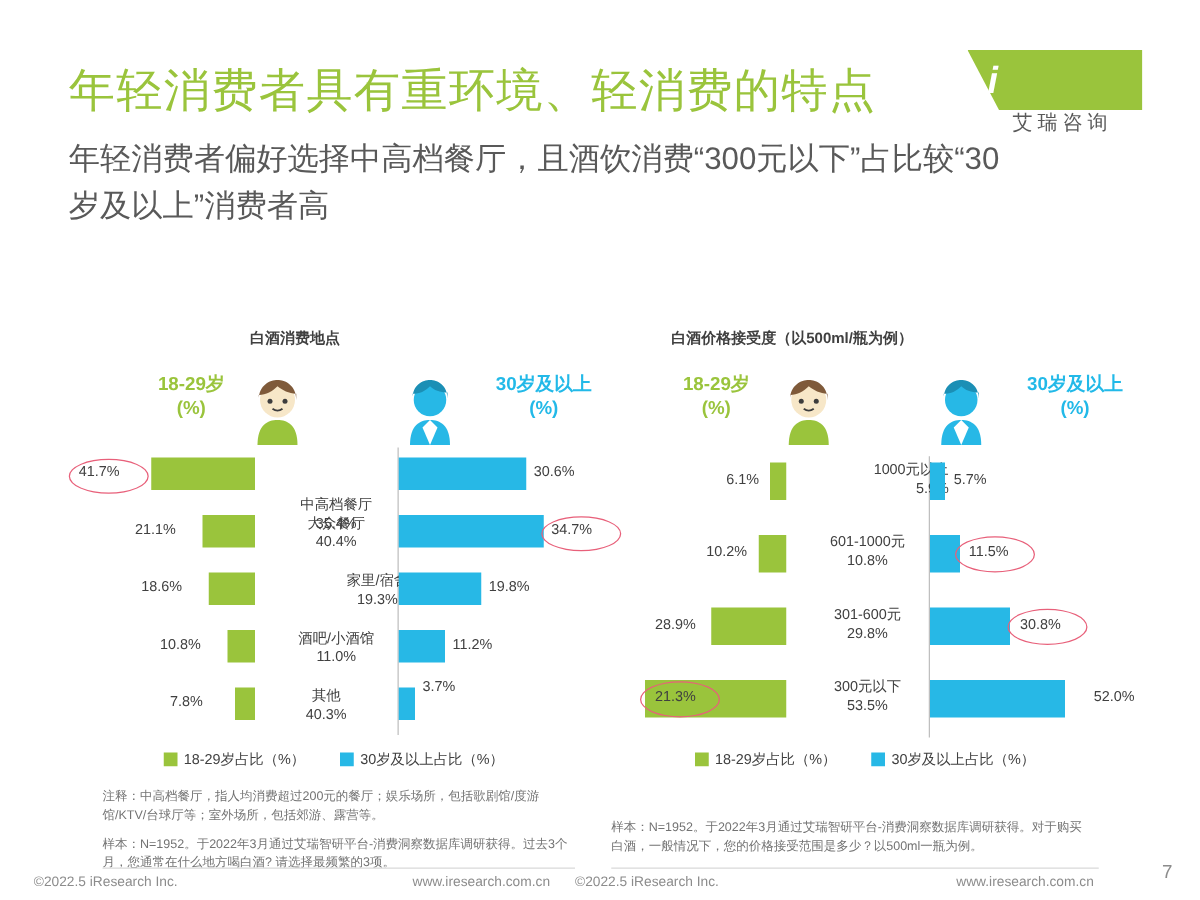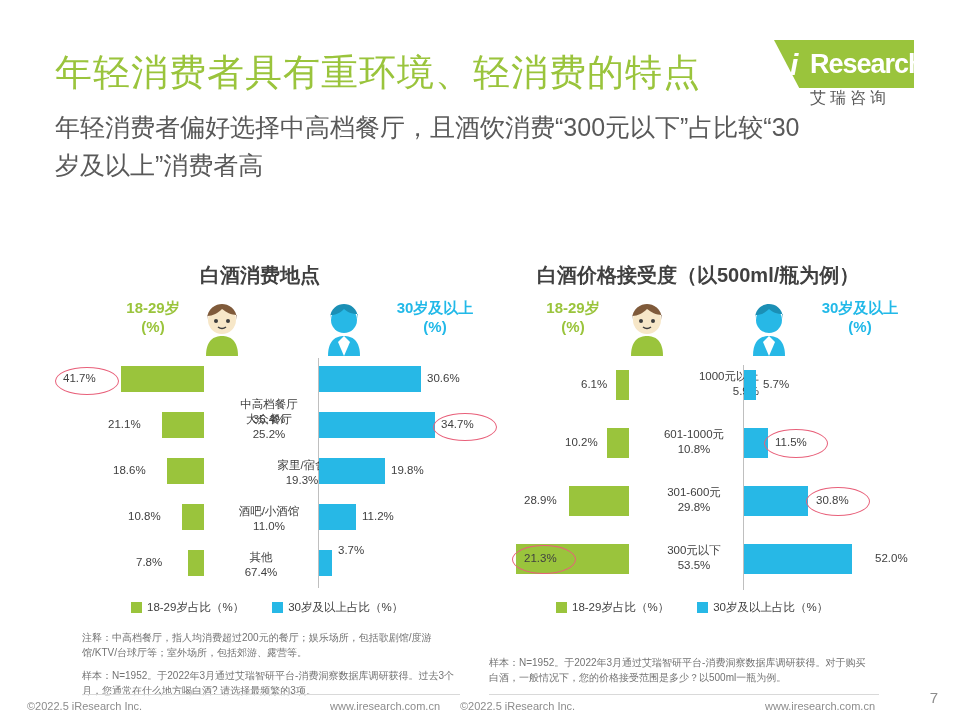--- a/index.html
+++ b/index.html
@@ -10,21 +10,21 @@
   .title-sub{position:absolute;left:55px;top:108px;font-size:25px;color:#595959;line-height:38px;width:760px;}
 
   
   .logo{position:absolute;right:46px;top:40px;width:140px;height:72px;}
   .logo-shape{position:absolute;left:0;top:0;width:140px;height:48px;background:#9ac43c;clip-path:polygon(0 0,100% 0,100% 100%,18% 100%);}
   .logo-i{position:absolute;left:16px;top:8px;color:#ffffff;font-size:30px;font-style:italic;font-weight:bold;}
   .logo-word{position:absolute;left:36px;top:9px;color:#ffffff;font-size:27px;font-weight:bold;letter-spacing:-1px;}
   .logo-cn{position:absolute;left:36px;top:48px;color:#595959;font-size:16px;letter-spacing:4px;}
 
   
-  .panel-title{position:absolute;font-size:20px;font-weight:bold;color:#404040;}
+  .panel-title{position:absolute;font-size:12px;font-weight:bold;color:#404040;}
   .axis-line{position:absolute;background:#bfbfbf;width:1px;}
 
   .legend{position:absolute;font-size:11.5px;color:#404040;display:flex;align-items:center;gap:6px;}
   .legend .sw{display:inline-block;width:11px;height:11px;}
   .legend .gp{display:flex;align-items:center;gap:5px;margin-right:22px;}
 
   .grp-label{position:absolute;font-size:15px;font-weight:bold;line-height:19px;text-align:center;}
   .grp-green{color:#9ac43c;}
   .grp-blue{color:#22b9e8;}
 
@@ -50,21 +50,20 @@
 </style>
 </head>
 <body>
 
 <div class="title-main">年轻消费者具有重环境、轻消费的特点</div>
 <div class="title-sub">年轻消费者偏好选择中高档餐厅，且酒饮消费“300元以下”占比较“30岁及以上”消费者高</div>
 
 <div class="logo">
   <div class="logo-shape"></div>
   <div class="logo-i">i</div>
-  <div class="logo-word">Research</div>
   <div class="logo-cn">艾瑞咨询</div>
 </div>
 
 <div class="panel-title" style="left:200px;top:262px;">白酒消费地点</div>
 
 <div class="grp-label grp-green" style="left:98px;top:298px;width:110px;">
   <span>18-29岁</span><br>
   <span>(%)</span>
 </div>
 <div class="grp-label grp-blue" style="left:370px;top:298px;width:130px;">
@@ -88,33 +87,33 @@
 </svg>
 
 <div class="axis-line" style="left:318px;top:358px;height:230px;"></div>
 
 <div class="catlabel" style="left:204px;top:366px;margin-top:31px;">
   <span>中高档餐厅</span><br>
   <span>35.4%</span>
 </div>
 <div class="catlabel" style="left:204px;top:412px;">
   <span>大众餐厅</span><br>
-  <span>25.2%</span>
+  <span>40.4%</span>
 </div>
 <div class="catlabel" style="left:204px;top:458px;margin-left:33px;">
   <span>家里/宿舍</span><br>
   <span>19.3%</span>
 </div>
 <div class="catlabel" style="left:204px;top:504px;">
   <span>酒吧/小酒馆</span><br>
   <span>11.0%</span>
 </div>
 <div class="catlabel" style="left:196px;top:550px;">
   <span>其他</span><br>
-  <span>67.4%</span>
+  <span>40.3%</span>
 </div>
 
 <div class="bar green" style="left:121px;top:366px;width:83px;"></div>
 <div class="bar green" style="left:162px;top:412px;width:42px;"></div>
 <div class="bar green" style="left:167px;top:458px;width:37px;"></div>
 <div class="bar green" style="left:182px;top:504px;width:22px;"></div>
 <div class="bar green" style="left:188px;top:550px;width:16px;"></div>
 
 <div class="vlabel" style="left:63px;top:372px;">41.7%</div>
 <div class="vlabel" style="left:108px;top:418px;">21.1%</div>

